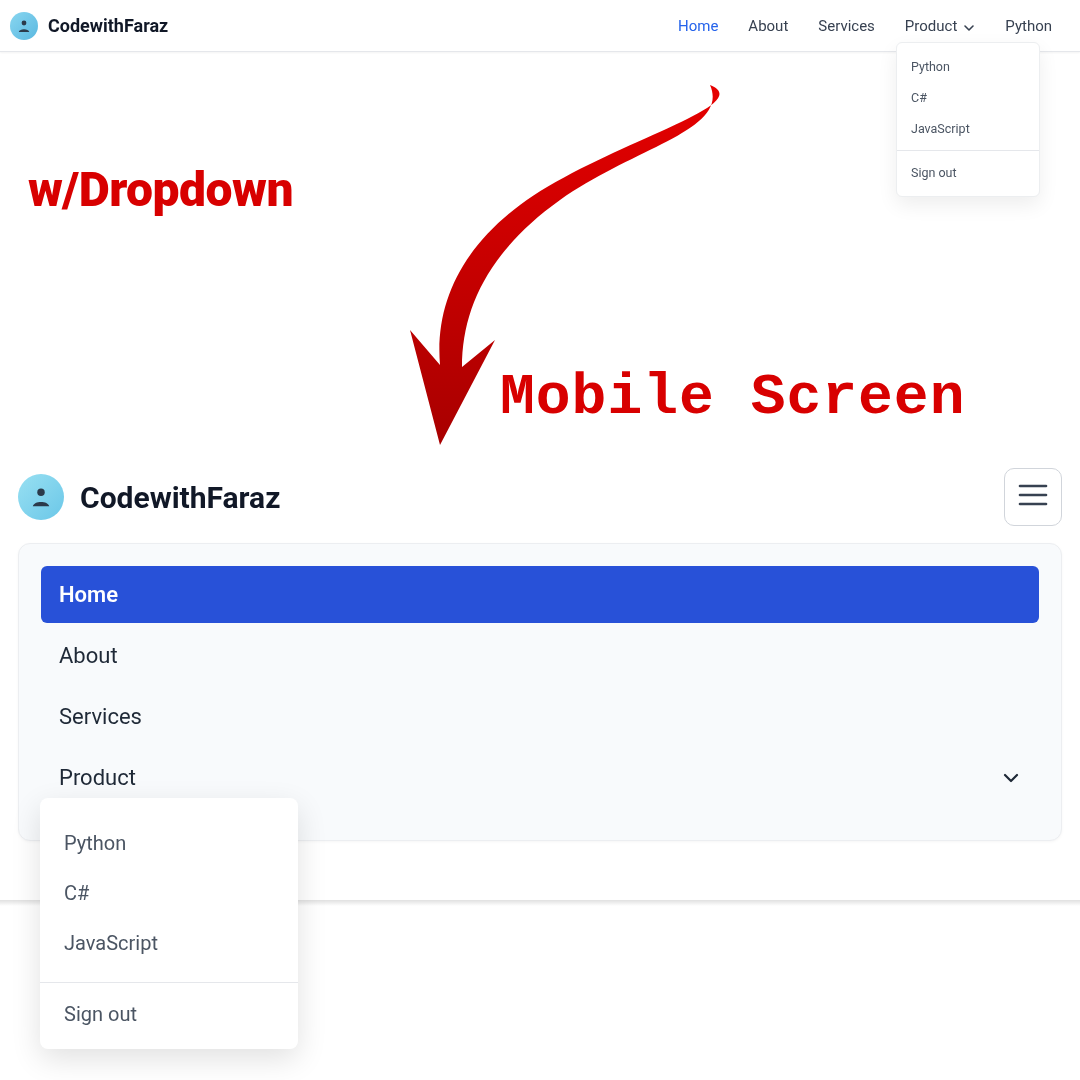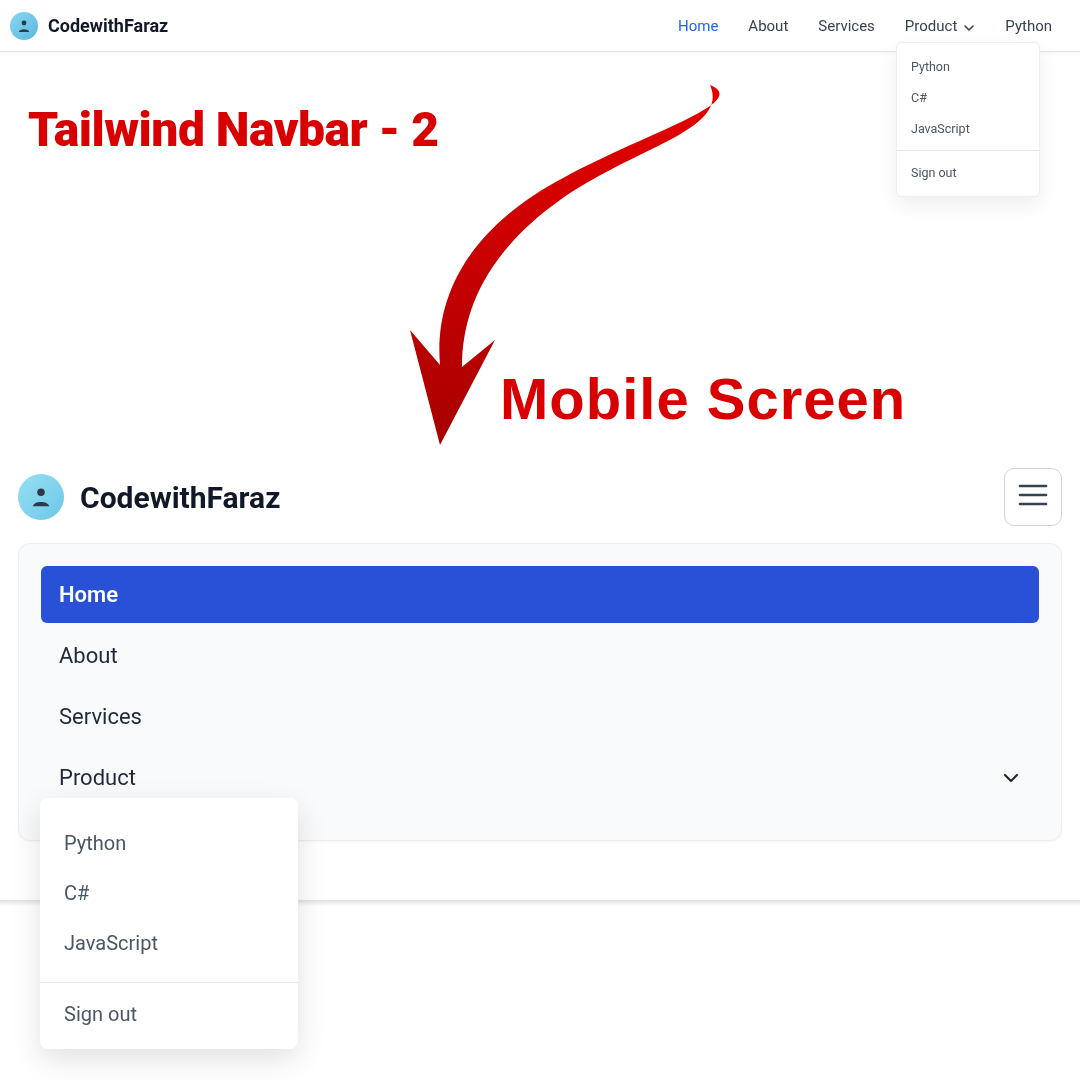--- a/index.html
+++ b/index.html
@@ -16,21 +16,21 @@
 .nav-link.active { color:#2563eb; }
 .chev { width:12px; height:12px; display:inline-block; }
 
 
 .dd { position:absolute; top:42px; right:40px; width:144px; background:#fff; border:1px solid #eceef0; border-radius:6px; box-shadow:0 8px 20px rgba(0,0,0,0.07); padding:8px 0; z-index:5; }
 .dd-item { padding:8px 14px; font-size:12.5px; color:#4b5563; cursor:pointer; }
 .dd-sep { height:1px; background:#e5e7eb; margin:6px 0; }
 
 
 .anno1 { position:absolute; top:100px; left:28px; color:#d80000; font-weight:900; font-size:48px; line-height:1.25; font-family:Verdana,Geneva,sans-serif; text-align:center; letter-spacing:-0.5px; }
-.anno2 { position:absolute; top:365px; left:500px; color:#d80000; font-weight:900; font-size:58px; font-family:Liberation Sans, sans-serif; letter-spacing:1px; }
+.anno2 { position:absolute; top:365px; left:500px; color:#d80000; font-weight:900; font-size:58px; font-family:Liberation Mono, monospace; letter-spacing:1px; }
 .arrow-wrap { position:absolute; top:75px; left:400px; }
 
 
 .mobile-nav { position:absolute; top:468px; left:18px; right:18px; display:flex; align-items:center; justify-content:space-between; }
 .m-brand { display:flex; align-items:center; gap:16px; }
 .m-logo { width:46px; height:46px; border-radius:50%; background:linear-gradient(135deg,#98e0f2,#6bc7e8); display:inline-flex; align-items:center; justify-content:center; }
 .m-logo svg { width:28px; height:28px; }
 .m-brand-text { font-size:30px; font-weight:700; color:#111827; }
 .hamburger { width:58px; height:58px; border:1px solid #d1d5db; border-radius:10px; display:flex; align-items:center; justify-content:center; cursor:pointer; background:#fff; }
 .hamburger svg { width:30px; height:24px; }
@@ -81,21 +81,22 @@
 
 <div class="dd">
   <div class="dd-item">Python</div>
   <div class="dd-item">C#</div>
   <div class="dd-item">JavaScript</div>
   <div class="dd-sep"></div>
   <div class="dd-item">Sign out</div>
 </div>
 
 <div class="anno1">
-  <span>Tailwind Navbar - 2</span><br>
+  <br>
+  <span>w/Dropdown</span>
 </div>
 
 <div class="arrow-wrap">
   <svg width="400" height="380" viewBox="0 0 400 380">
     <defs>
       <linearGradient id="rg" x1="0" y1="0" x2="0" y2="1">
         <stop offset="0%" stop-color="#e60000"></stop>
         <stop offset="100%" stop-color="#a80000"></stop>
       </linearGradient>
     </defs>

